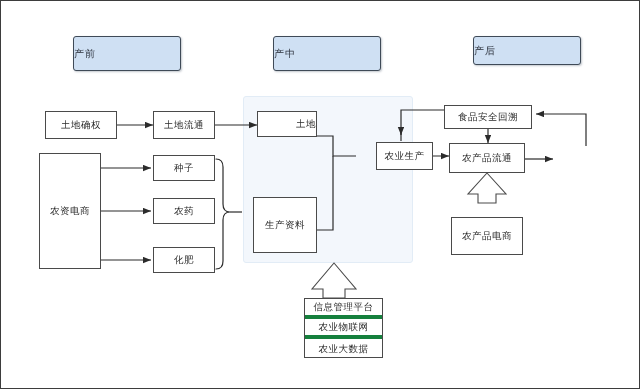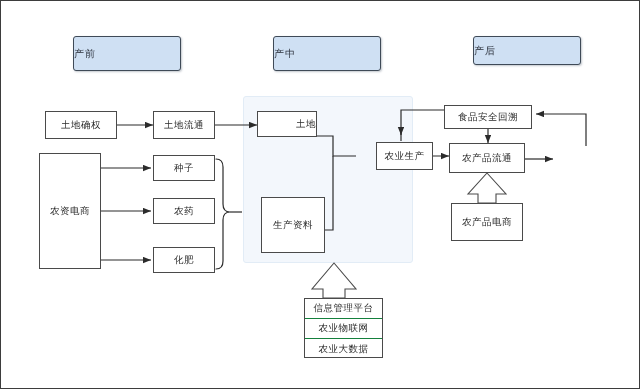--- a/index.html
+++ b/index.html
@@ -47,21 +47,21 @@
     position:absolute;
     border:1px solid #4a4a4a;
     box-sizing:border-box;
     background:#fff;
   }
   .stack .row{
     box-sizing:border-box;
     height:20px;
     display:flex;align-items:center;justify-content:center;
     font-size:9.5px;color:#2b2b2b;
-    border-bottom:1px solid #15803d;
+    border-bottom:4px solid #15803d;
     letter-spacing:.5px;
   }
   .stack .row:last-child{border-bottom:none;}
   svg.wires{
     position:absolute;left:0;top:0;
     width:640px;height:389px;
     pointer-events:none;
   }
   .ln{stroke:#2b2b2b;stroke-width:1.2;fill:none;}
   .hollow{fill:#ffffff;stroke:#4a4a4a;stroke-width:1.1;}
@@ -140,34 +140,34 @@
   <div class="node" style="left:152px;top:197px;width:62px;height:26px;">
     <span>农药</span>
   </div>
   <div class="node" style="left:152px;top:246px;width:62px;height:26px;">
     <span>化肥</span>
   </div>
 
   <div class="node" style="left:256px;top:110px;width:60px;height:26px;padding-left:38px;">
     <span>土地</span>
   </div>
-  <div class="node" style="left:252px;top:196px;width:64px;height:56px;margin-left:8px;">
+  <div class="node" style="left:252px;top:196px;width:64px;height:56px;">
     <span>生产资料</span>
   </div>
   <div class="node" style="left:367px;top:141px;width:57px;height:28px;margin-left:8px;">
     <span>农业生产</span>
   </div>
 
   <div class="node" style="left:443px;top:104px;width:88px;height:24px;">
     <span>食品安全回溯</span>
   </div>
   <div class="node" style="left:448px;top:142px;width:76px;height:30px;">
     <span>农产品流通</span>
   </div>
-  <div class="node" style="left:450px;top:202px;width:72px;height:38px;align-items:center;">
+  <div class="node" style="left:450px;top:216px;width:72px;height:38px;align-items:center;">
     <span>农产品电商</span>
   </div>
 
   <div class="stack" style="left:303px;top:297px;width:79px;height:60px;">
     <div class="row">
       <span>信息管理平台</span>
     </div>
     <div class="row">
       <span>农业物联网</span>
     </div>

